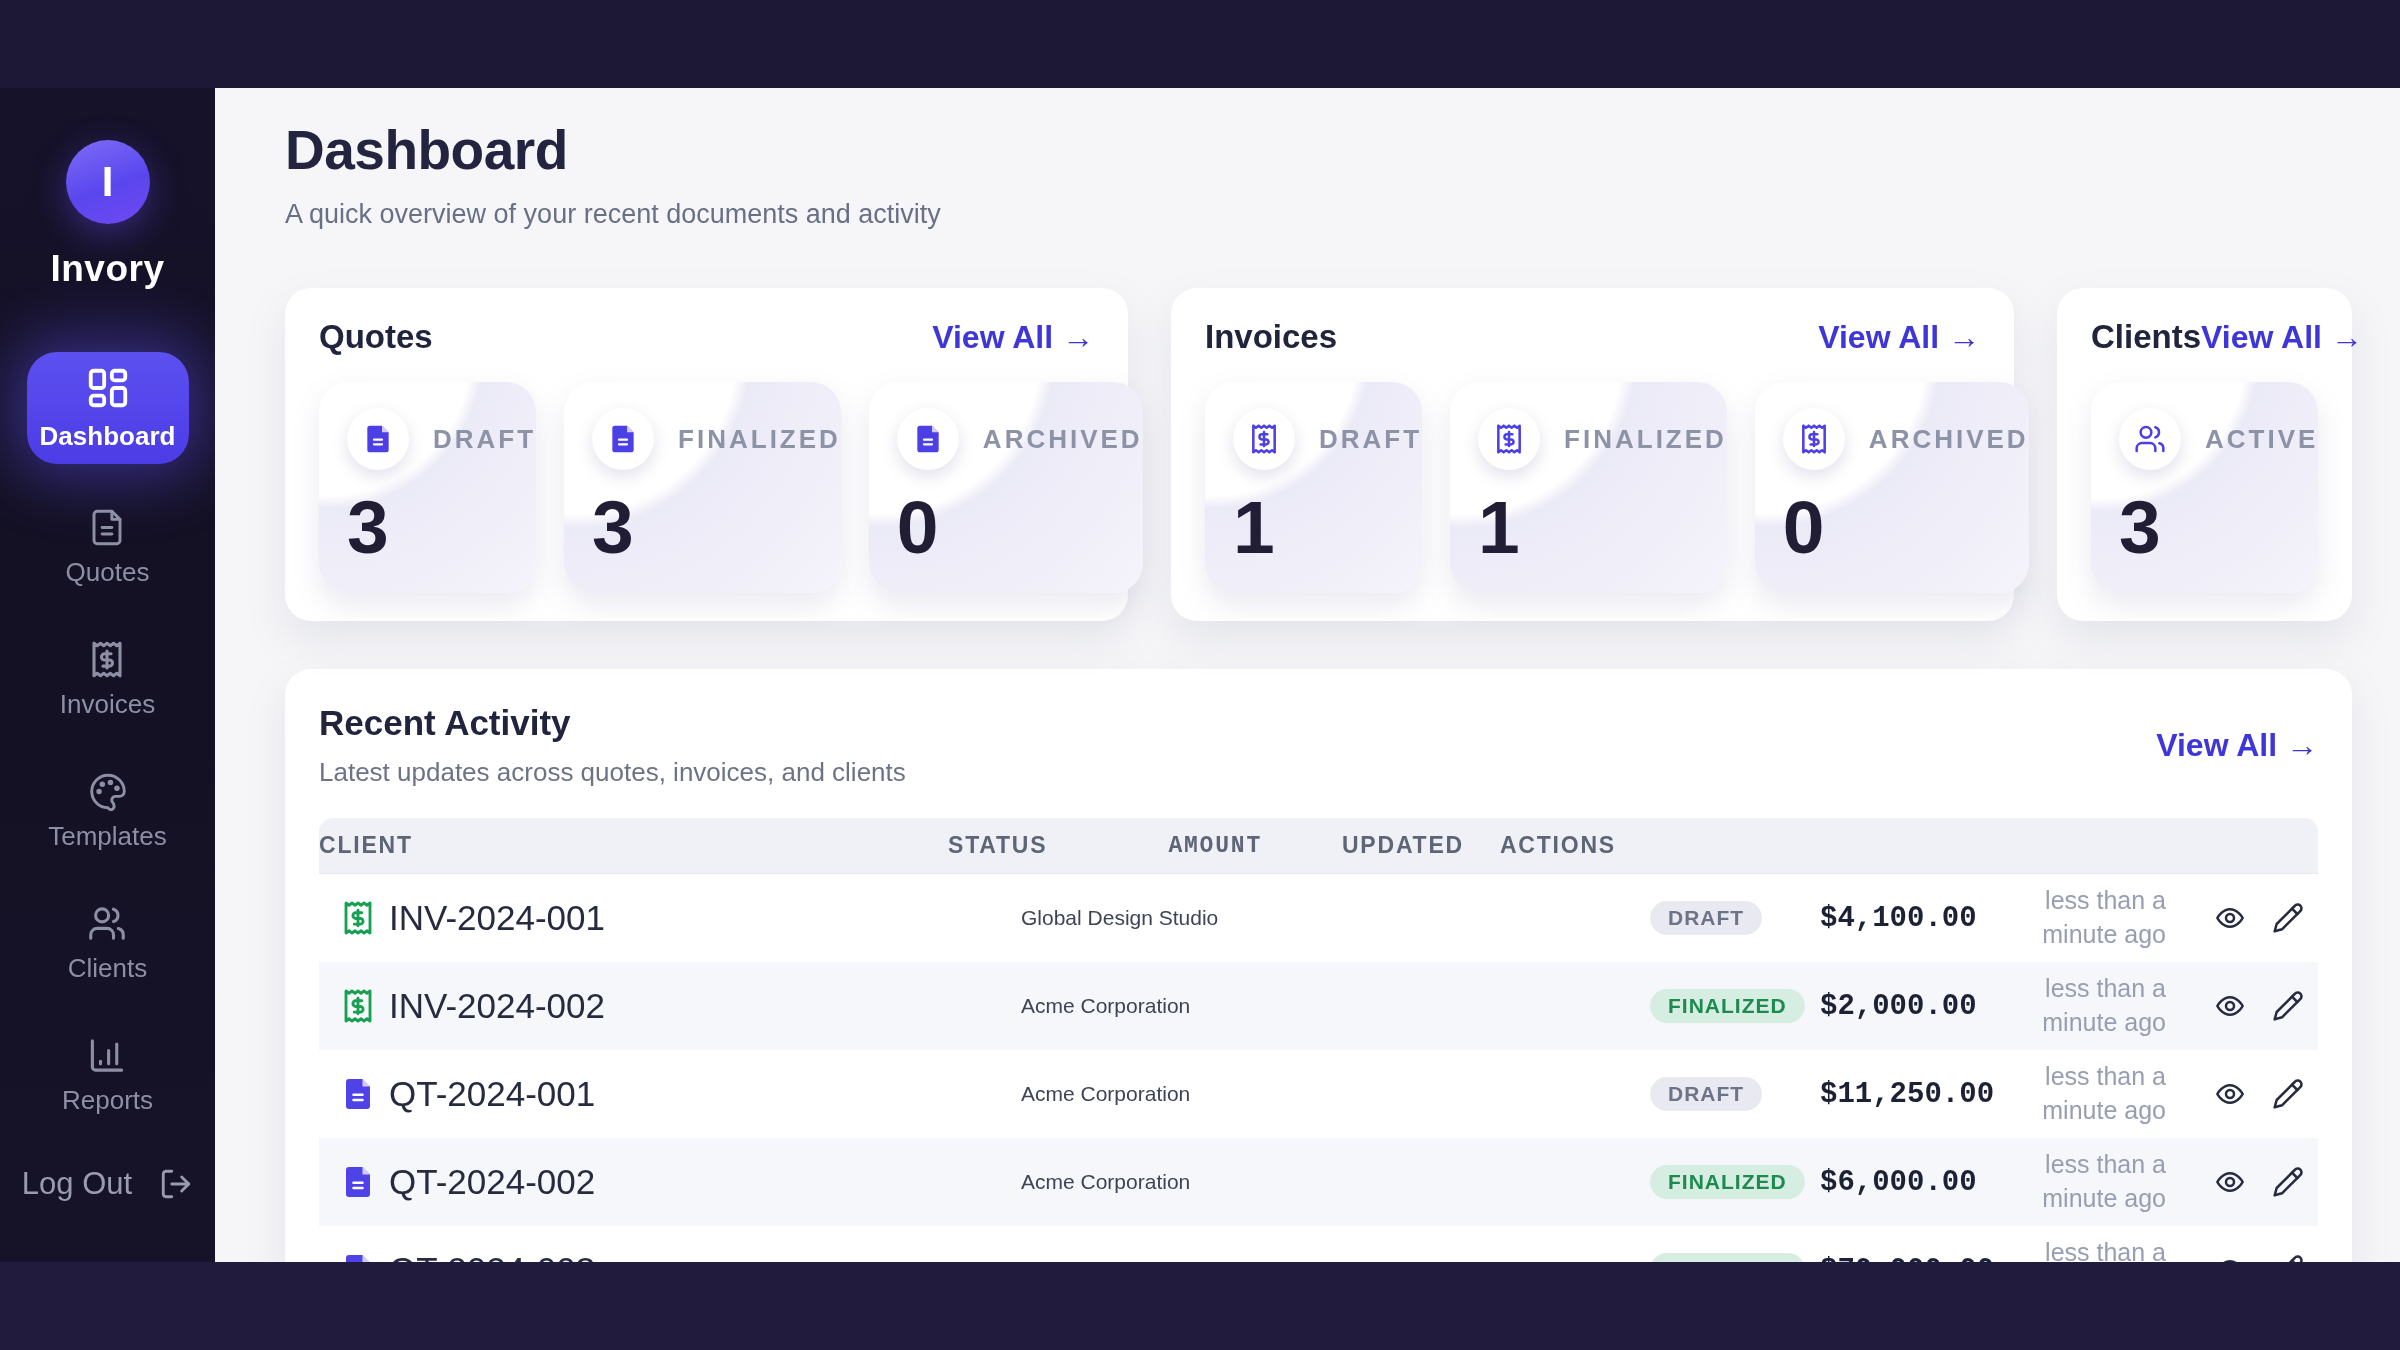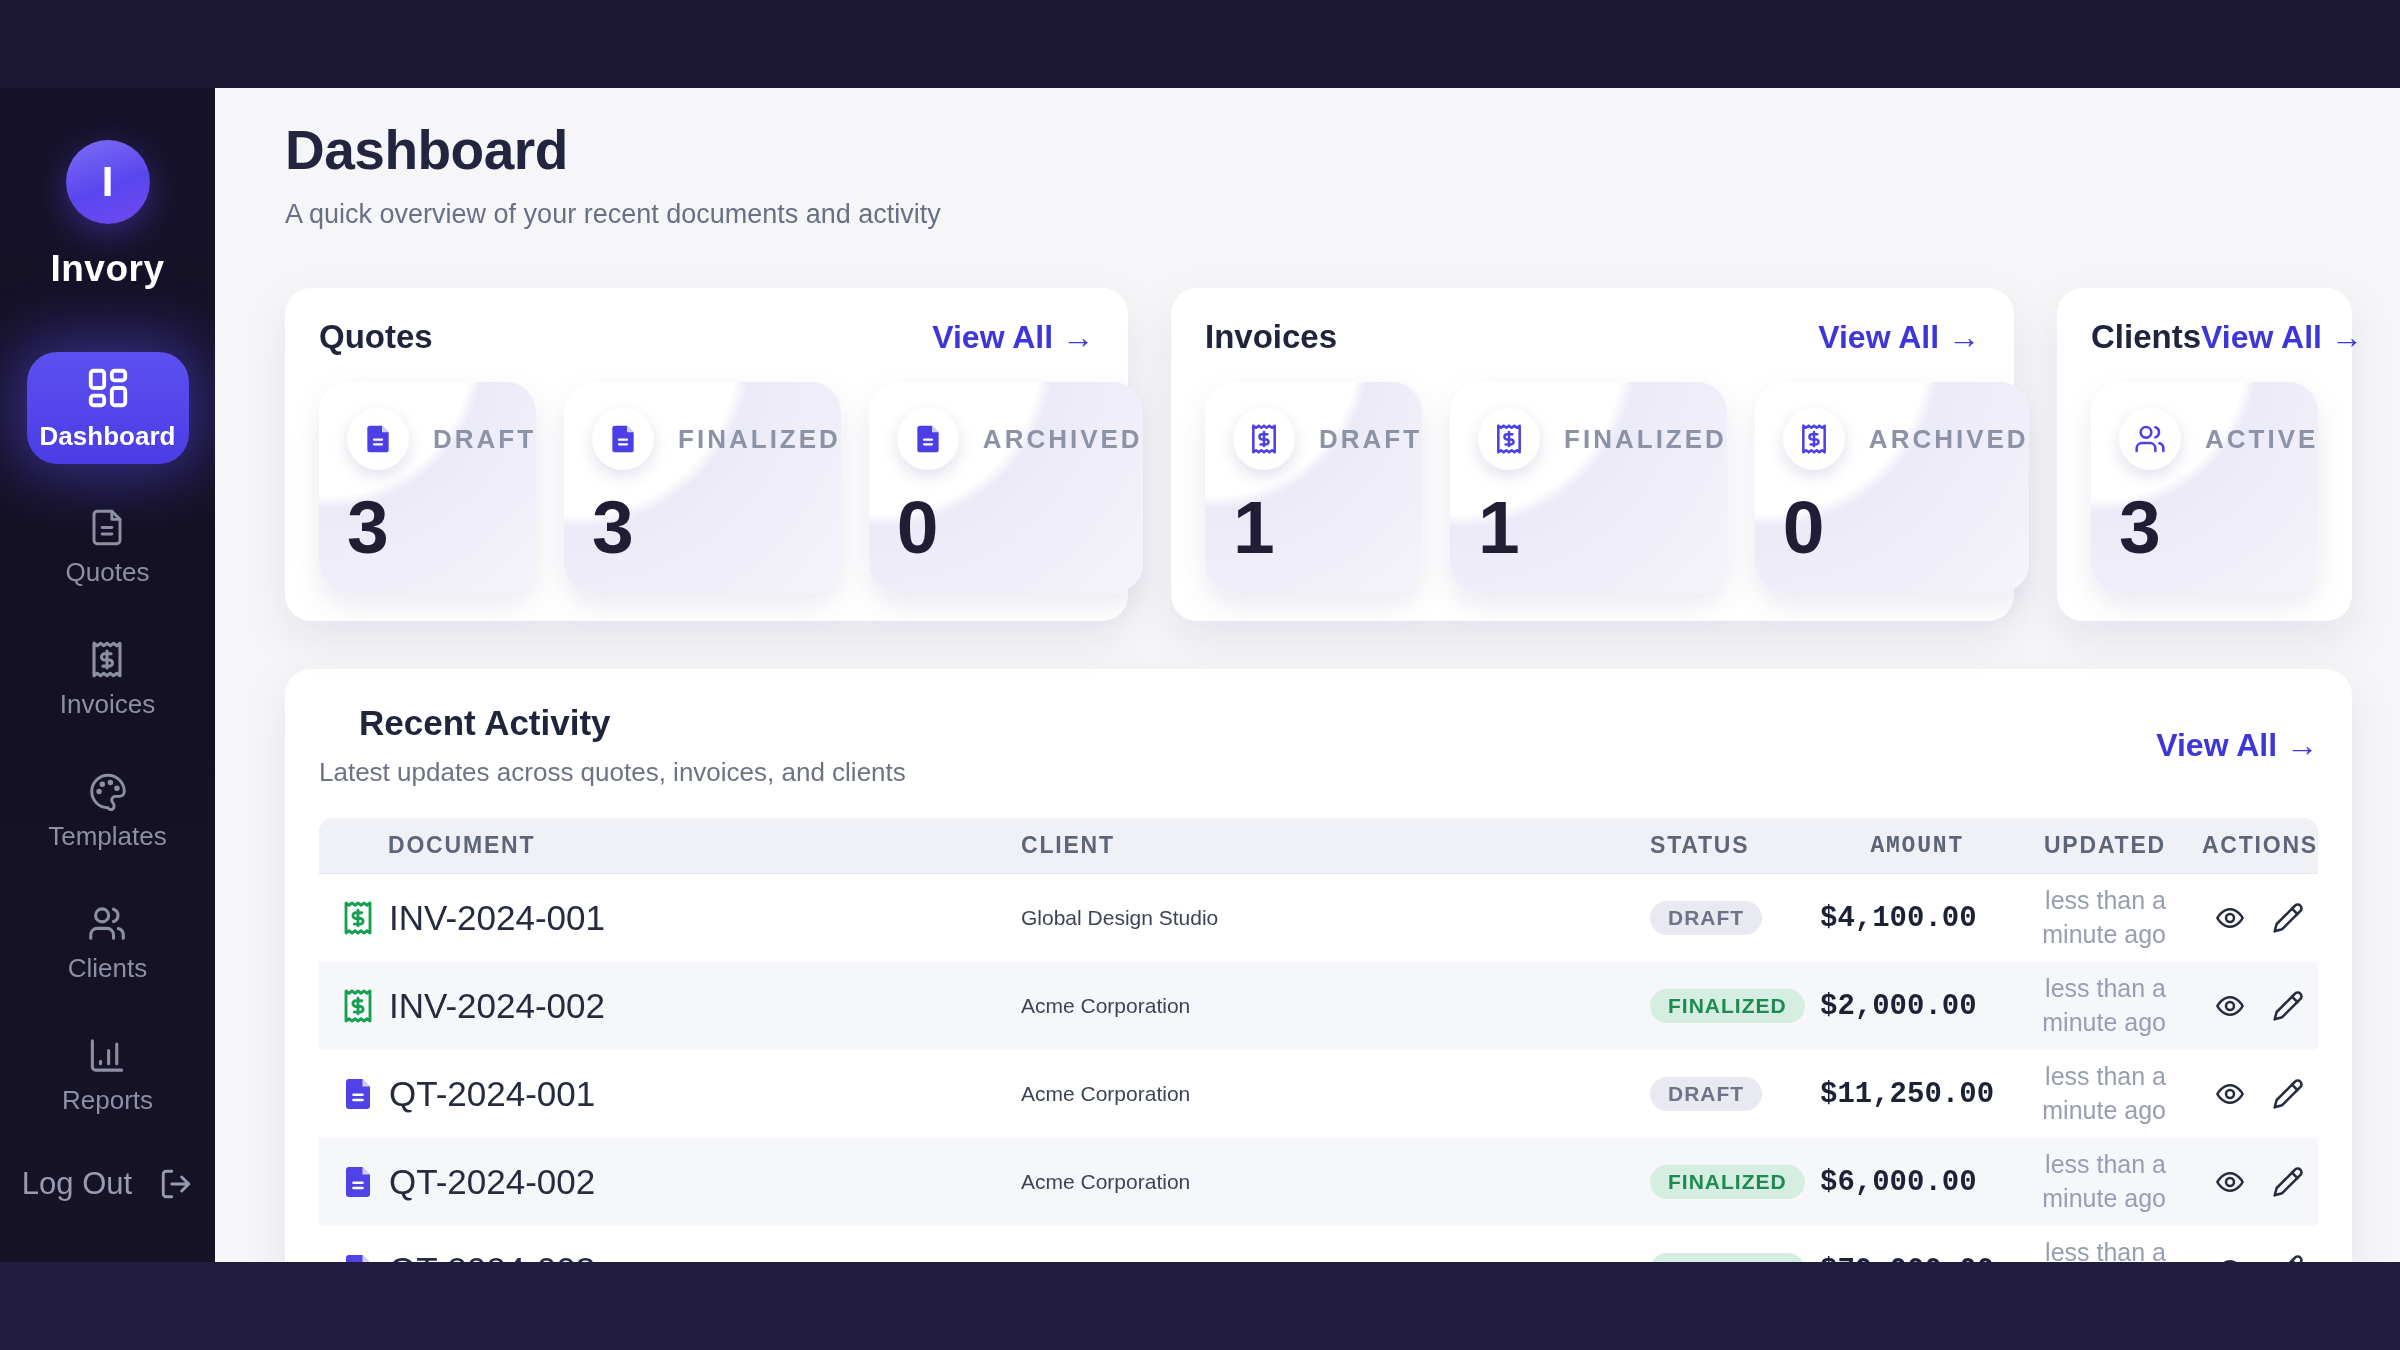--- a/index.html
+++ b/index.html
@@ -80,21 +80,21 @@
   .tile-icon svg{width:32px;height:32px;}
   .tile-label{font-size:26px;font-weight:700;letter-spacing:3px;color:#8d93a7;}
   .tile-value{margin-top:20px;font-size:75px;font-weight:800;color:#201d35;line-height:1;}
   
   .activity{
     margin-top:48px;background:#ffffff;border-radius:26px;
     box-shadow:0 18px 40px rgba(120,125,165,.14);
     padding:34px;
   }
   .activity-head{display:flex;justify-content:space-between;align-items:center;}
-  .activity-title{font-size:35px;font-weight:800;color:#20243c;margin-left:40px;}
+  .activity-title{font-size:35px;font-weight:800;color:#20243c;}
   .activity-sub{margin-top:14px;font-size:26px;color:#6d7386;}
   .table{margin-top:30px;border-radius:14px;overflow:hidden;}
   .thead{
     display:flex;align-items:center;height:56px;background:#f0f1f6;
     border-bottom:1px solid #e7e8ef;
   }
   .th{font-size:23px;font-weight:700;letter-spacing:1.8px;color:#5e6577;}
   .trow{display:flex;align-items:center;height:88px;background:#ffffff;}
   .trow.alt{background:#f6f7fa;}
   .c1{width:702px;flex:none;display:flex;align-items:center;padding-left:21px;}
@@ -352,21 +352,20 @@
       <div class="activity-head">
         <div>
           <div class="activity-title">Recent Activity</div>
           <div class="activity-sub">Latest updates across quotes, invoices, and clients</div>
         </div>
         <span class="view-all">View All →</span>
       </div>
 
       <div class="table">
         <div class="thead">
-          <span class="th c1">DOCUMENT</span>
           <span class="th c2">CLIENT</span>
           <span class="th c3">STATUS</span>
           <span class="th c4">AMOUNT</span>
           <span class="th c5">UPDATED</span>
           <span class="th c6">ACTIONS</span>
         </div>
 
         <div class="trow">
           <div class="c1">
             <svg class="doc-icon inv" viewBox="0 0 24 24">

